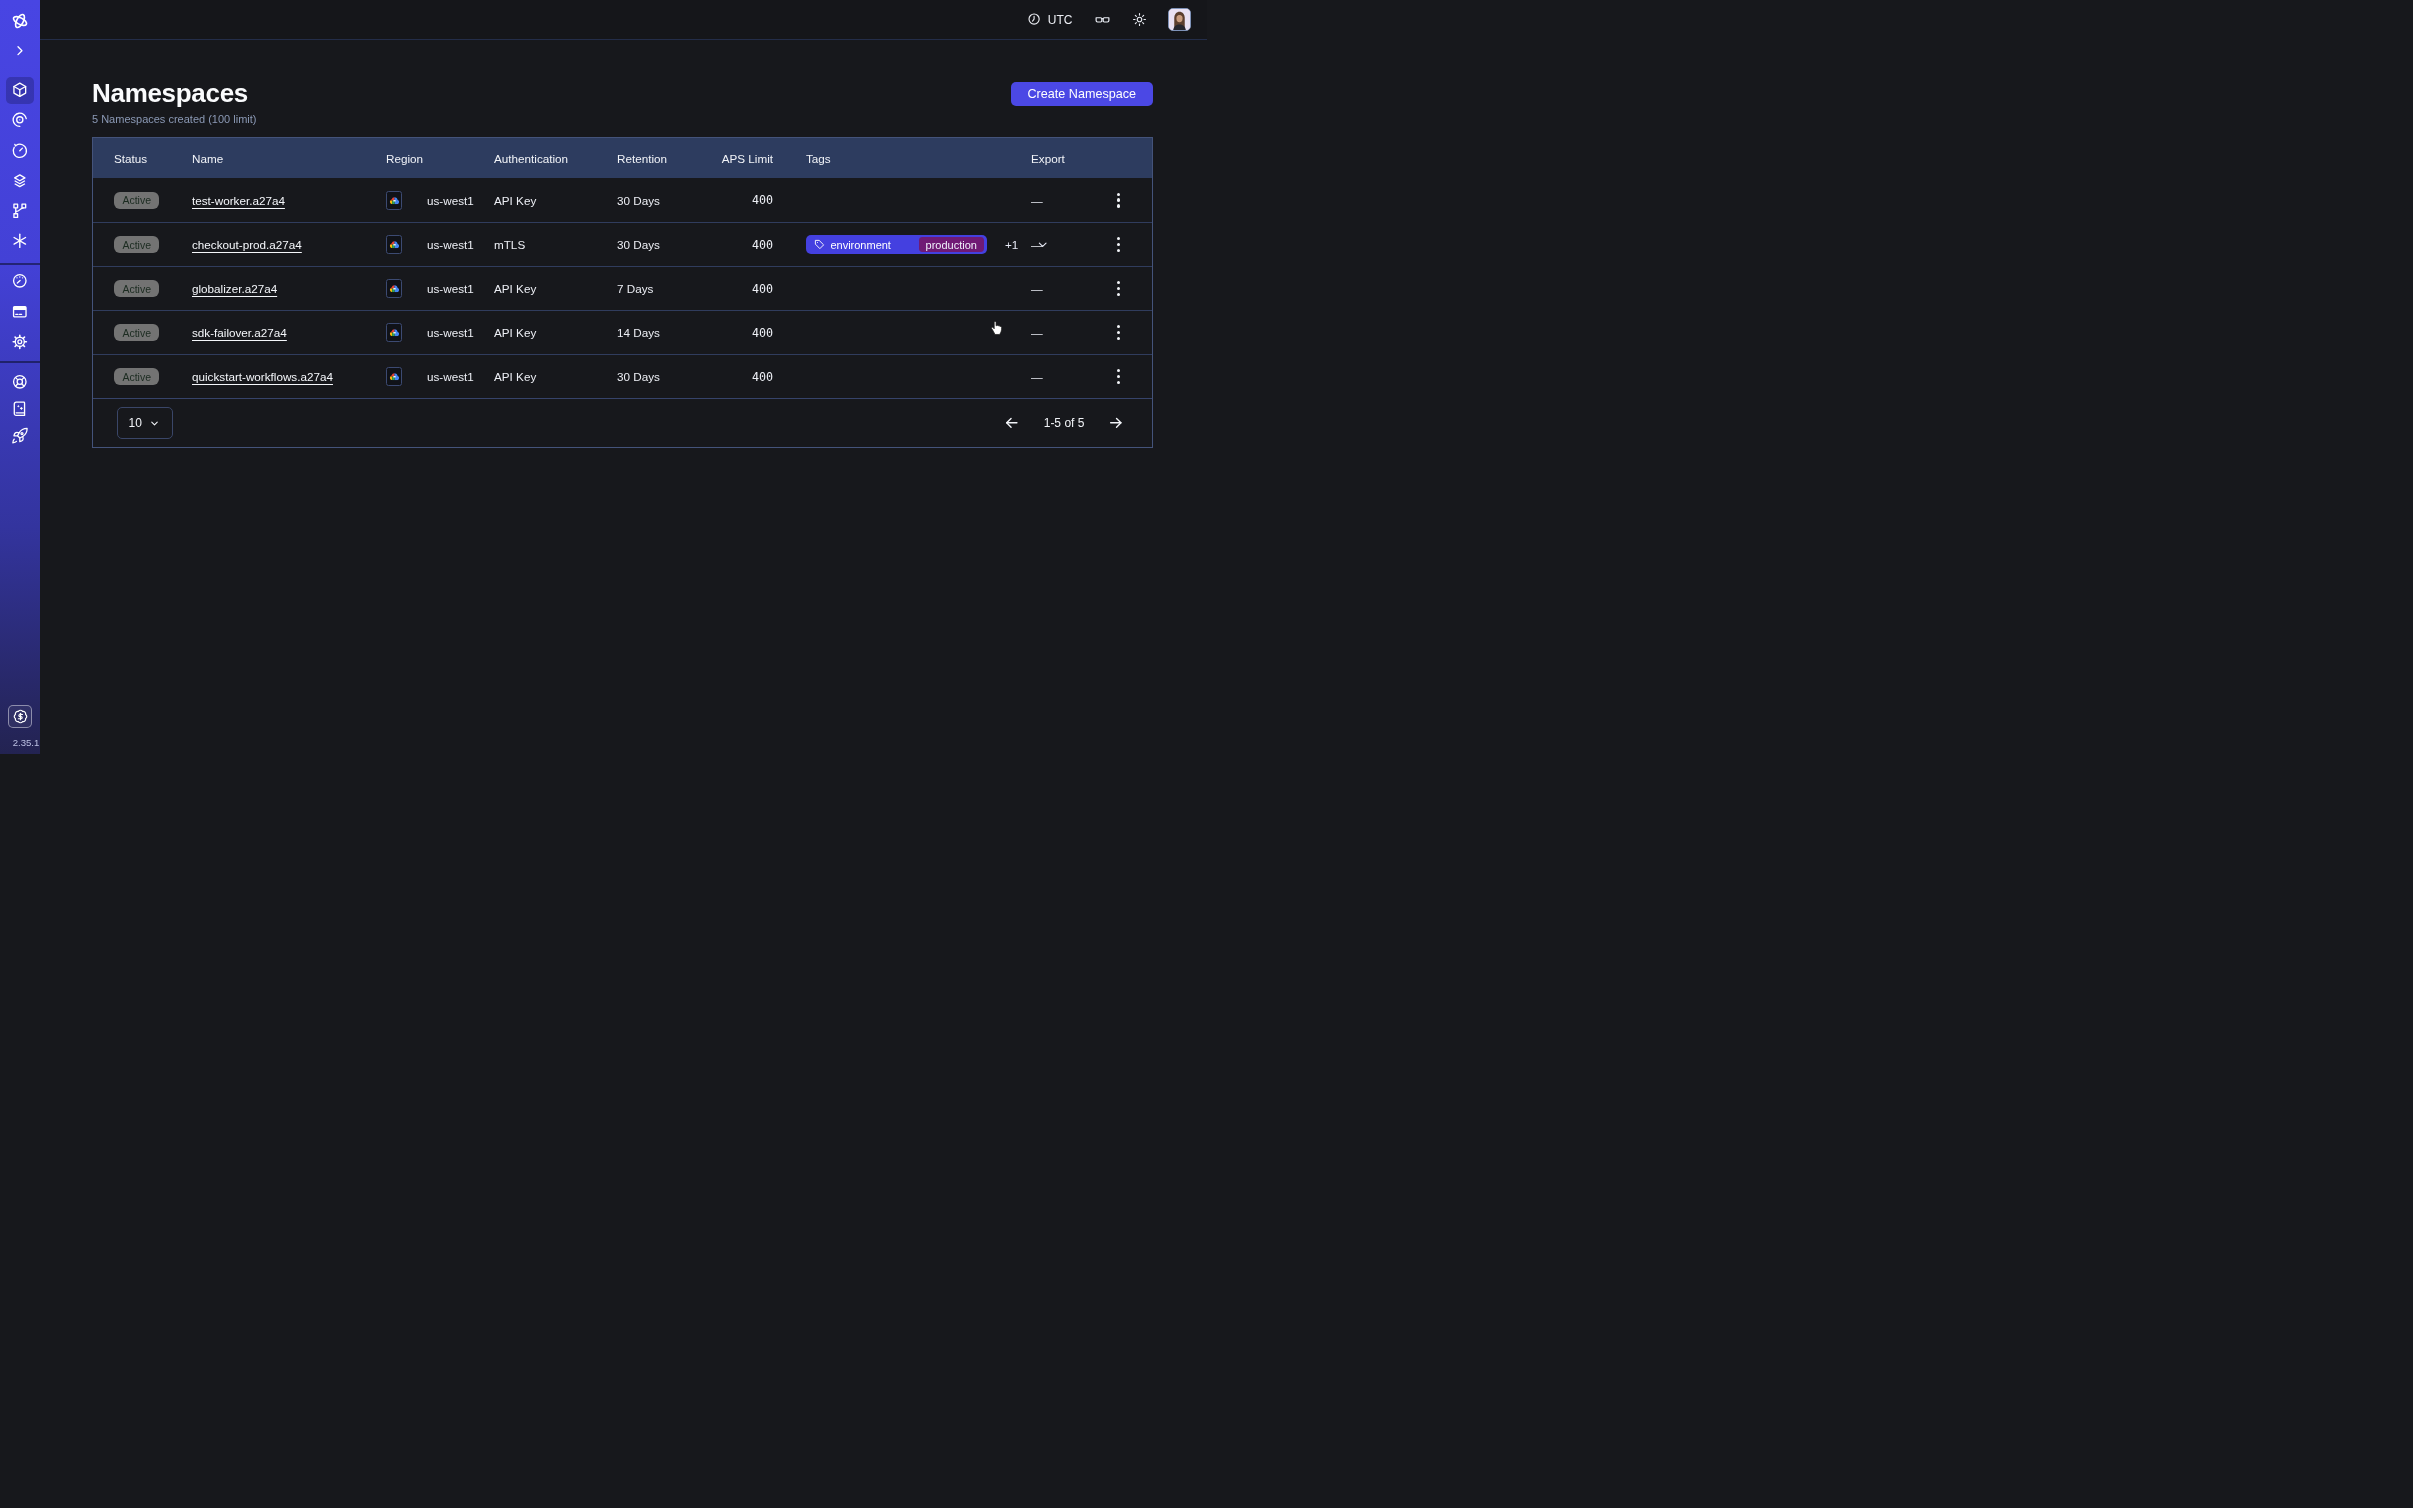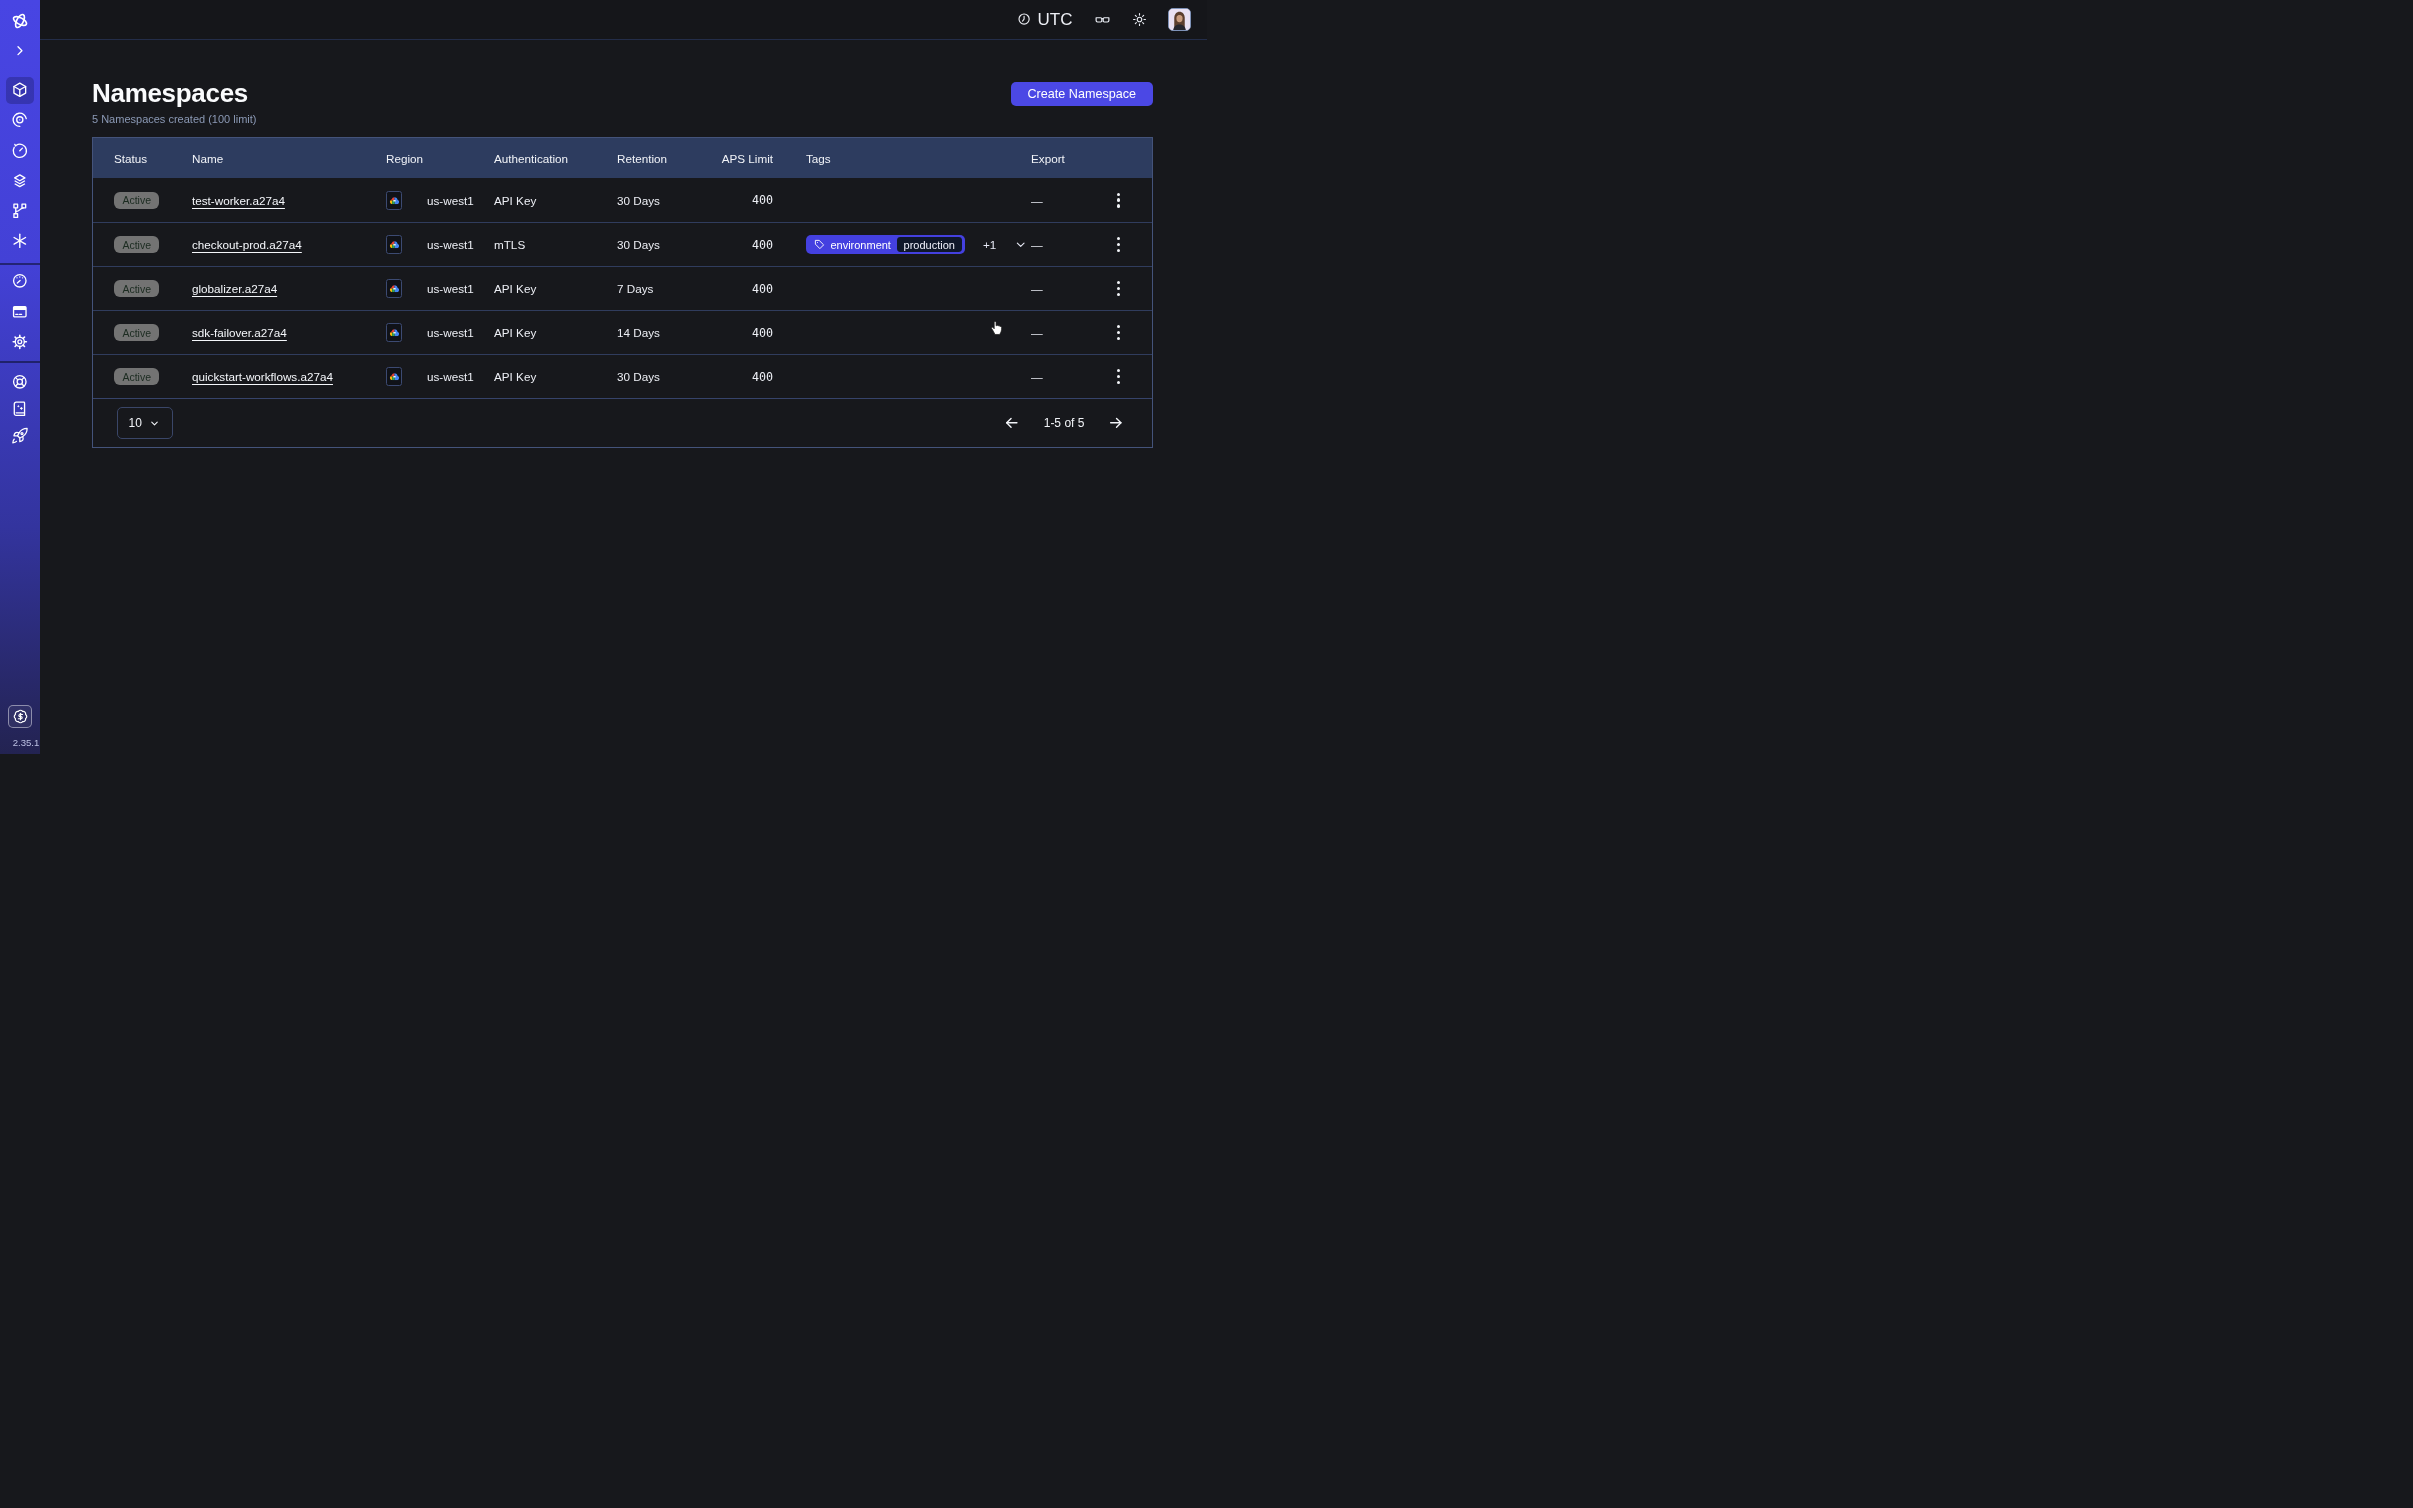--- a/index.html
+++ b/index.html
@@ -35,21 +35,21 @@
   }
   .version { position:absolute; left:0; top:737px; width:52px; text-align:center; font-size:9.6px; color:#BCC0E2; }
 
   
   .topbar {
     position:absolute; left:40px; right:0; top:0; height:40px;
     background:#15161A; border-bottom:0.8px solid #232D49;
     display:flex; align-items:center; justify-content:flex-end; gap:21px; padding-right:16px;
     z-index:4;
   }
-  .tz { display:flex; align-items:center; gap:6.7px; color:#EDEFF5; font-size:17px; cursor:pointer; }
+  .tz { display:flex; align-items:center; gap:6.7px; color:#EDEFF5; font-size:12px; cursor:pointer; }
   .topbar .icon-btn { color:#E8EBF2; cursor:pointer; display:flex; }
   .avatar {
     width:23.5px; height:23.5px; border-radius:5px; border:1.3px solid #7E92B8; overflow:hidden; cursor:pointer;
     background:#EAE1F2;
   }
 
   
   .main { position:absolute; left:92px; top:40px; width:1061px; }
   .head-row { margin-top:39px; display:flex; justify-content:space-between; align-items:flex-start; }
   .page-title { font-size:26px; font-weight:600; letter-spacing:-0.3px; color:#FAFBFD; line-height:1.1; }
@@ -91,21 +91,21 @@
   .gcp-box {
     width:16px; height:19px; border:0.8px solid #3C4A72; border-radius:2.5px; background:#101218;
     display:flex; align-items:center; justify-content:center;
   }
   .tags-cell { display:flex; align-items:center; gap:18px; }
   .tag-pill {
     display:inline-flex; align-items:center; gap:5.9px; background:#4440E0; border-radius:5px;
     padding:2.5px 3.4px 2.5px 7.5px; cursor:pointer;
   }
   .tag-pill .key { font-size:11px; color:#fff; }
-  .tag-chip { background:#0f172a; border-radius:3.4px; padding:1.3px 6.7px; font-size:11px; color:#EFF0FB; }
+  .tag-chip { background:#701a75; border-radius:3.4px; padding:1.3px 6.7px; font-size:11px; color:#EFF0FB;margin-left:22px; }
   .tag-more { font-size:11.7px; color:#E8EAF6; }
   .tag-expand { color:#E8EAF6; cursor:pointer; display:flex; }
   .kebab { display:flex; flex-direction:column; gap:2.5px; cursor:pointer; padding:3.4px 5px; }
   .kebab i { width:3.4px; height:3.4px; border-radius:50%; background:#F2F4F8; }
   .dash { color:#E8EBF2; }
 
   
   .pagebar {
     height:49px; border-top:0.8px solid #36436A; display:flex; align-items:center; justify-content:space-between;
     padding:0 27px 0 23.5px;

